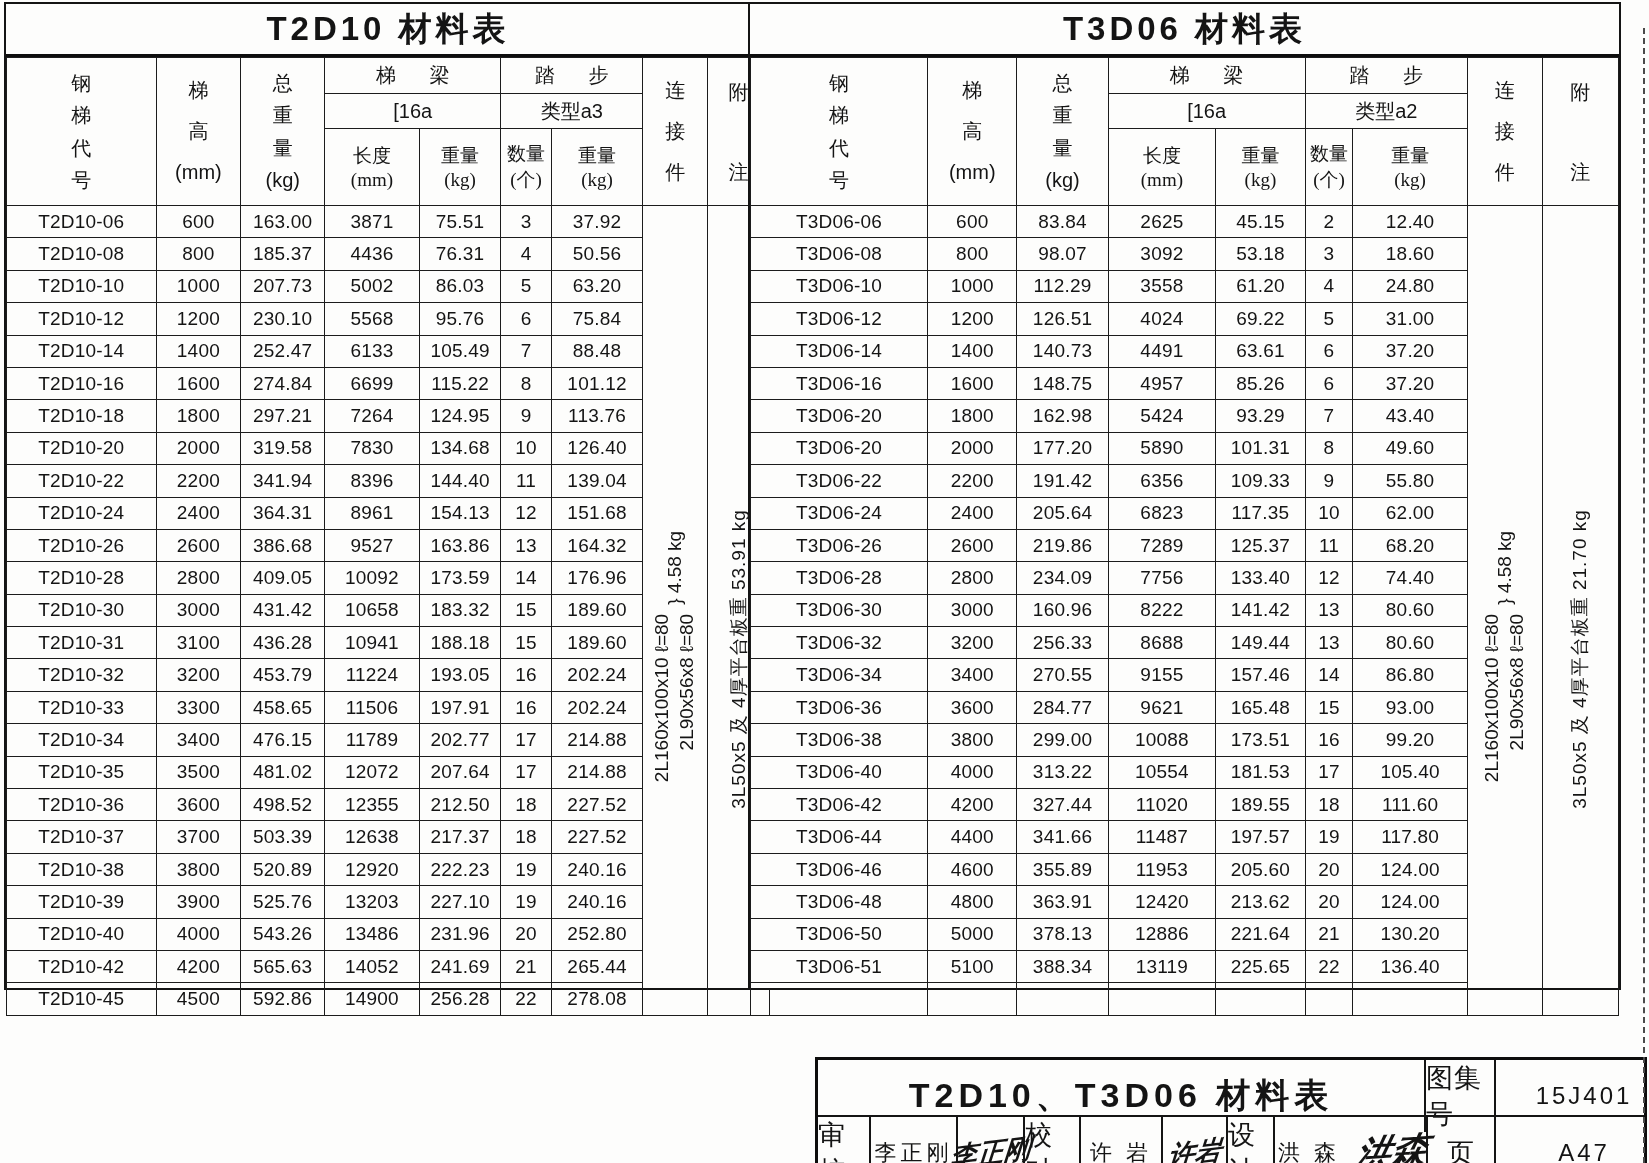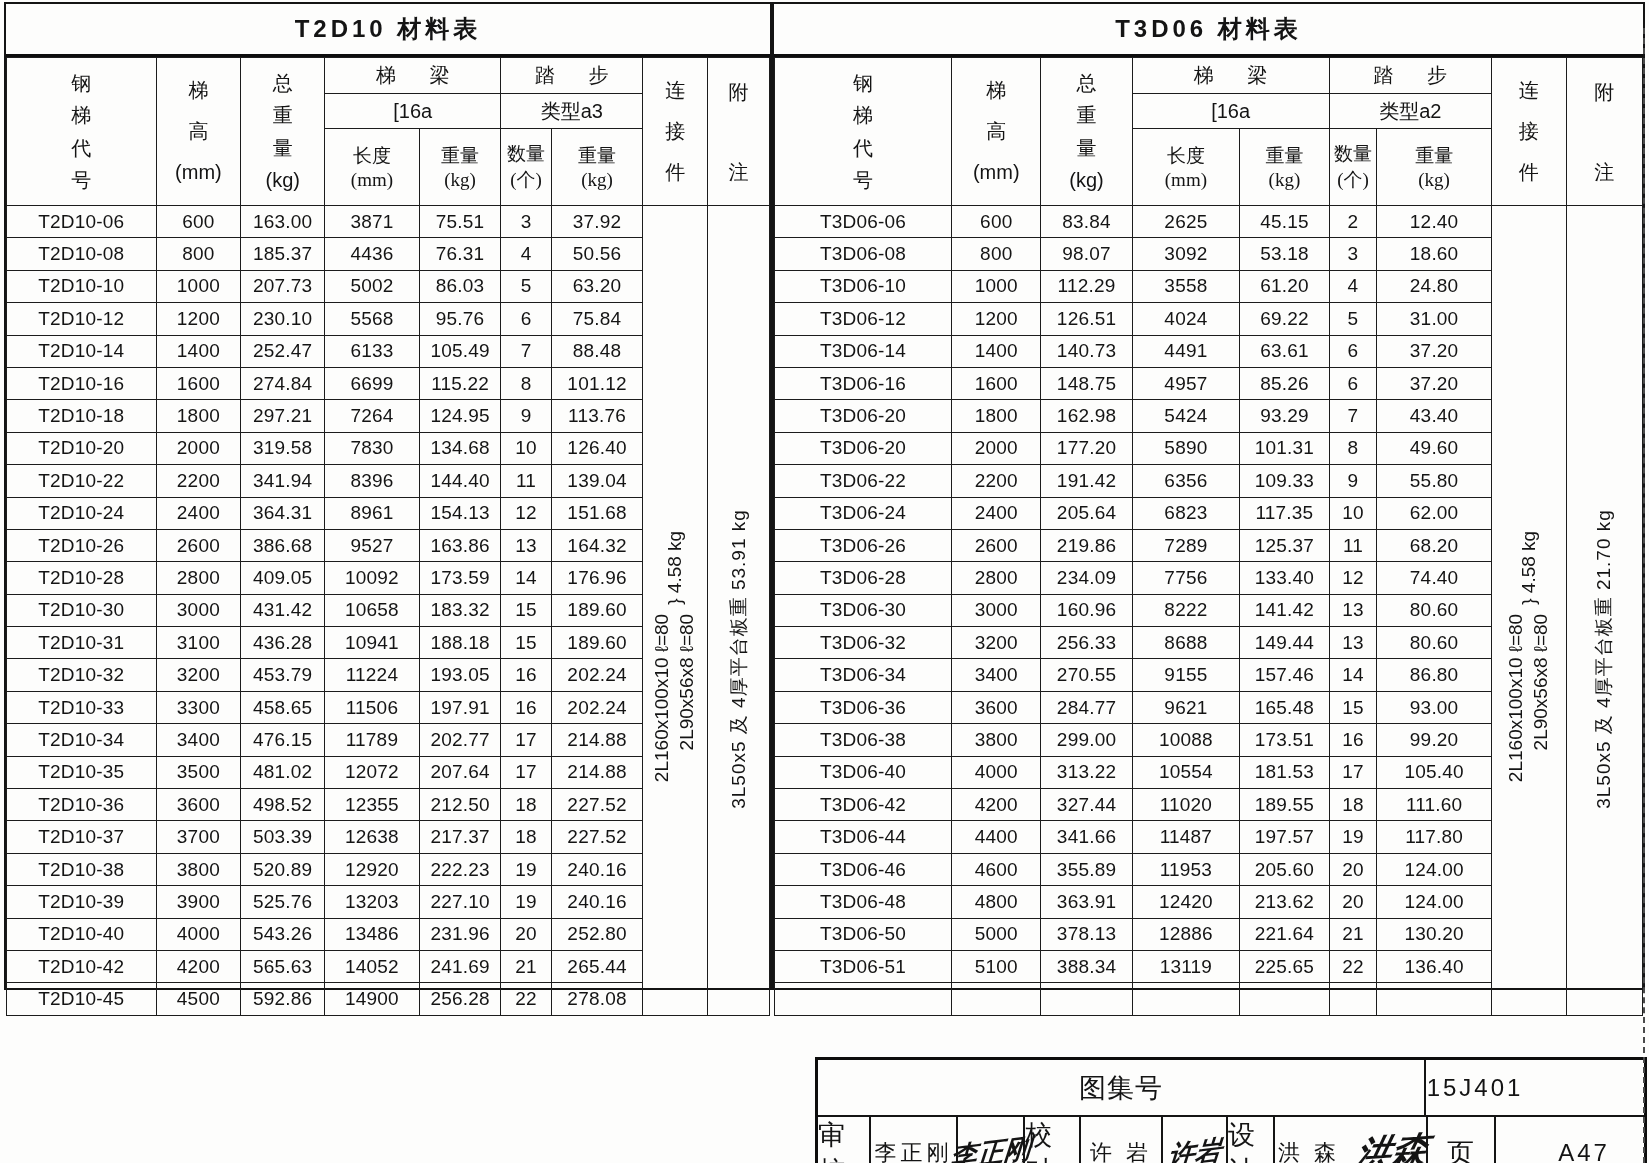--- a/index.html
+++ b/index.html
@@ -4,25 +4,25 @@
 <style>
   html,body{margin:0;padding:0;background:#e8e8e8;}
   .sheet{
     position:relative; width:1649px; height:1163px; overflow:hidden;
     background:#fdfdfc; color:#141414;
     font-family:"Liberation Sans","DejaVu Sans",sans-serif;
   }
   
   .mtable{position:absolute; top:2px; height:988px; border:2px solid #141414; box-sizing:border-box; background:#fdfdfc;}
   .mtable.left{left:4px; width:768px;}
-  .mtable.right{left:772px; width:873px;}
+  .mtable.right{left:748px; width:873px;}
   .ttitle{
     height:50px; line-height:50px; text-align:center;
     border-bottom:3px solid #0d0d0d;
-    font-size:24px; font-weight:bold; letter-spacing:4px;
+    font-size:33px; font-weight:bold; letter-spacing:4px;
   }
   .mtable table{width:100%; border-collapse:collapse; table-layout:fixed;}
   .mtable th,.mtable td{
     border:1px solid #1c1c1c; text-align:center; vertical-align:middle;
     padding:0; font-weight:normal; overflow:visible;
   }
   .mtable thead th{font-size:20px; white-space:pre-line;}
   .mtable thead tr.r1 th{height:35px;}
   .mtable thead tr.r2 th{height:34px;}
   .mtable thead tr.r3 th{height:76px; font-size:19px;font-family:Liberation Serif, serif;}
@@ -654,20 +654,21 @@
         <div class="brace-label">} 4.58 kg</div>
       </div>
     </div>
     <div class="vwrap rt-note">
       <div class="note-line">3L50x5 及 4厚平台板重 21.70 kg</div>
     </div>
   </div>
 
   <div class="tblock">
     <div class="tb-row1">
+      <div class="tb-cell tb-title">T2D10、T3D06 材料表</div>
       <div class="tb-cell tb-label">图集号</div>
       <div class="tb-cell tb-value nb">15J401</div>
     </div>
     <div class="tb-row2">
       <div class="tb-cell tb-label">审核</div>
       <div class="tb-cell tb-name">李正刚</div>
       <div class="tb-cell">
           <span class="sig">李正刚</span>
         </div>
       <div class="tb-cell tb-label">校对</div>

